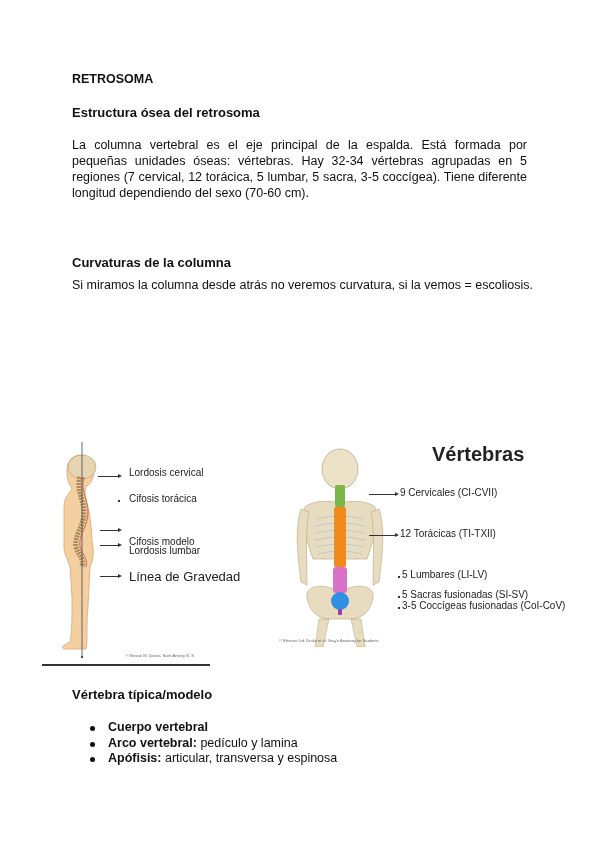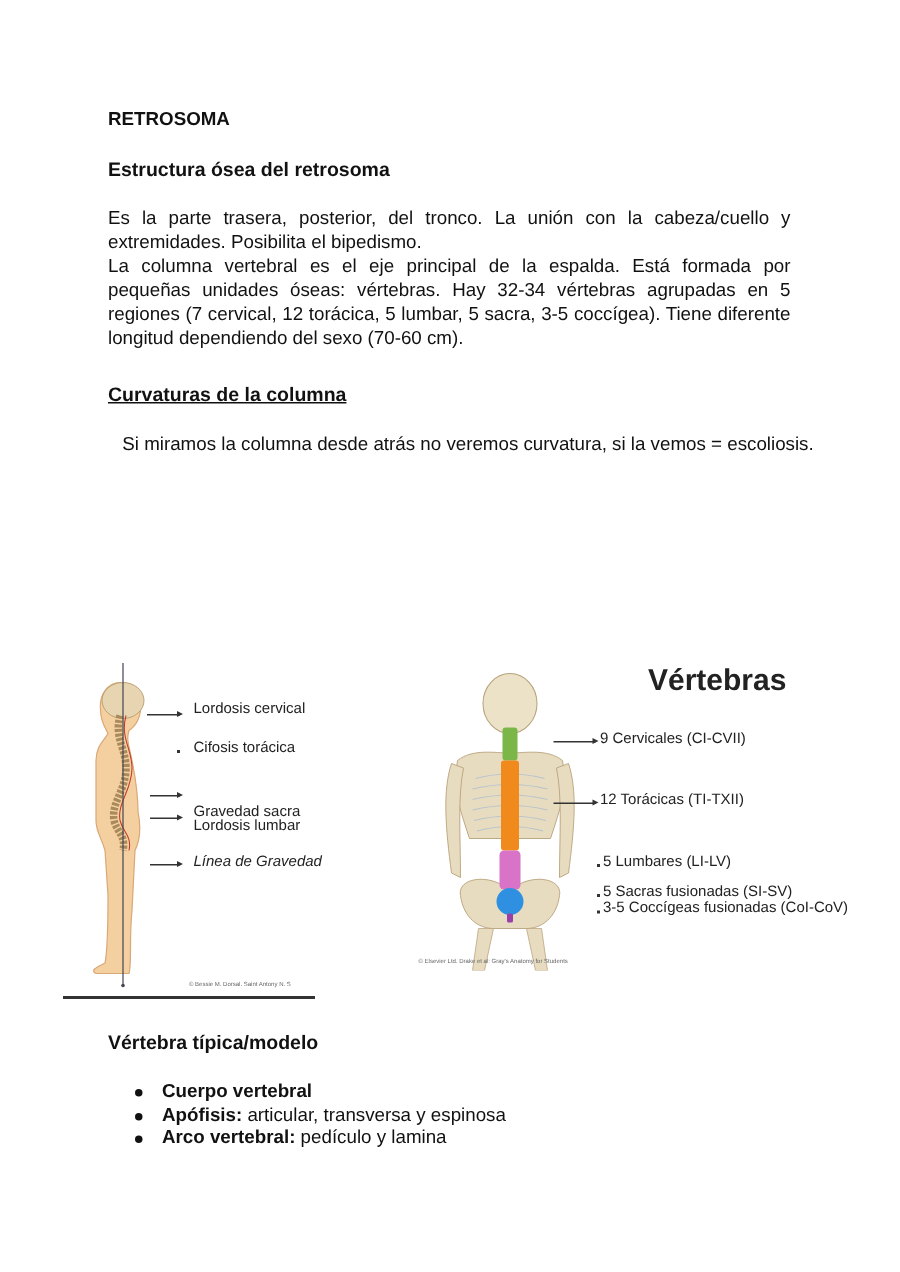--- a/index.html
+++ b/index.html
@@ -14,45 +14,44 @@
   ul.bullets { position:absolute; left:90px; margin:0; padding:0; list-style:none; font-size:12.5px; line-height:15.5px; }
   ul.bullets li { position:relative; padding-left:18px; }
   ul.bullets li::before { content:""; position:absolute; left:0; top:6px; width:5px; height:5px; border-radius:50%; background:#111; }
   ul.bullets b { font-weight:bold; }
 
   
   .fig { position:absolute; }
   .fig-left { left:42px; top:437px; width:230px; height:230px; }
   .fig-right { left:277px; top:437px; width:320px; height:208px; }
   .fig-label { position:absolute; font-size:10px; color:#222; white-space:nowrap; }
-  .fig-label.ital { font-style:italic; font-size:10px; }
+  .fig-label.ital { font-size:13px; }
   .fig-title { position:absolute; font-size:20px; font-weight:bold; color:#222; }
   .caption { position:absolute; font-size:4px; color:#666; white-space:nowrap; }
   .rule { position:absolute; height:1.5px; background:#333; }
   .arrow { position:absolute; height:1px; background:#333; }
   .arrow::after { content:""; position:absolute; right:-2px; top:-2px; border-left:4px solid #333; border-top:2.5px solid transparent; border-bottom:2.5px solid transparent; }
   .dot { position:absolute; width:2px; height:2px; background:#333; }
 </style>
 </head>
 <body>
 
 <div class="page">
 
   <div class="title">RETROSOMA</div>
 
   <div class="h2" style="top:105px;">Estructura ósea del retrosoma</div>
 
   <div class="para" style="top:137px;">
-    <p class="last">Es la parte trasera, posterior, del tronco. La unión con la cabeza/cuello y extremidades. Posibilita el bipedismo.</p>
     <p class="last">La columna vertebral es el eje principal de la espalda. Está formada por pequeñas unidades óseas: vértebras. Hay 32-34 vértebras agrupadas en 5 regiones (7 cervical, 12 torácica, 5 lumbar, 5 sacra, 3-5 coccígea). Tiene diferente longitud dependiendo del sexo (70-60 cm).</p>
   </div>
 
-  <div class="h2" style="top:255px;text-decoration:underline;">Curvaturas de la columna</div>
+  <div class="h2" style="top:255px;">Curvaturas de la columna</div>
 
-  <div class="para" style="top:288px; text-align:center; width:480px;">Si miramos la columna desde atrás no veremos curvatura, si la vemos = escoliosis.</div>
+  <div class="para" style="top:277px; text-align:left; width:480px;">Si miramos la columna desde atrás no veremos curvatura, si la vemos = escoliosis.</div>
 
 
   <div class="fig fig-left">
     <svg width="100" height="225" viewBox="0 0 100 225" style="position:absolute;left:0;top:0;">
 
       <path d="M38 18 C30 18 24 26 25 36 C25 44 28 48 30 52 C28 56 22 60 22 70 L22 110 C22 118 26 122 28 130 L30 160 C30 180 30 195 28 205 C22 208 18 210 22 212 L44 212 C46 205 44 190 46 170 L48 130 C52 122 52 114 50 104 C50 92 48 80 46 70 C44 60 42 56 44 50 C50 46 52 40 52 32 C52 24 46 18 38 18 Z" fill="#f4cf9f" stroke="#d9a877" stroke-width="0.8"></path>
 
       <ellipse cx="40" cy="30" rx="14" ry="12" fill="#e6d5b0" stroke="#b89c6e" stroke-width="0.6"></ellipse>
 
       <path d="M38 40 C34 55 42 62 42 75 C42 90 32 98 34 110 C36 118 42 120 40 130" fill="none" stroke="#a88a5c" stroke-width="5" stroke-dasharray="2 1"></path>
@@ -65,21 +64,21 @@
     <div class="arrow" style="left:56px; top:39px; width:22px;"></div>
     <div class="fig-label" style="left:87px; top:30px;">Lordosis cervical</div>
 
     <div class="dot" style="left:76px; top:63px;"></div>
     <div class="fig-label" style="left:87px; top:40px;margin-top:16px;">Cifosis torácica</div>
 
     <div class="arrow" style="left:58px; top:93px; width:20px;"></div>
     <div class="fig-label" style="left:87px; top:84px;margin-top:24px;">Lordosis lumbar</div>
 
     <div class="arrow" style="left:58px; top:108px; width:20px;"></div>
-    <div class="fig-label" style="left:87px; top:99px;">Gravedad sacra</div>
+    <div class="fig-label" style="left:87px; top:99px;">Cifosis modelo</div>
 
     <div class="arrow" style="left:58px; top:139px; width:20px;"></div>
     <div class="fig-label ital" style="left:87px; top:132px;">Línea de Gravedad</div>
 
     <div class="caption" style="left:84px; top:216px;">© Bessie M. Dorsal. Saint Antony N. S</div>
     <div class="rule" style="left:0px; top:227px; width:168px;"></div>
   </div>
 
   <div class="fig fig-right">
     <svg width="105" height="200" viewBox="0 0 105 200" style="position:absolute;left:8px;top:10px;">
@@ -128,17 +127,17 @@
     <div class="dot" style="left:121px; top:170px;"></div>
     <div class="fig-label" style="left:125px; top:163px;">3-5 Coccígeas fusionadas (CoI-CoV)</div>
 
     <div class="caption" style="left:2px; top:201px;">© Elsevier Ltd. Drake et al: Gray's Anatomy for Students</div>
   </div>
 
   <div class="h2" style="top:687px;">Vértebra típica/modelo</div>
 
   <ul class="bullets" style="top:720px;">
     <li><b>Cuerpo vertebral</b><span></span></li>
+    <li><b>Arco vertebral:</b><span> pedículo y lamina</span></li>
     <li><b>Apófisis:</b><span> articular, transversa y espinosa</span></li>
-    <li><b>Arco vertebral:</b><span> pedículo y lamina</span></li>
   </ul>
 
 </div>
 
 </body></html>

